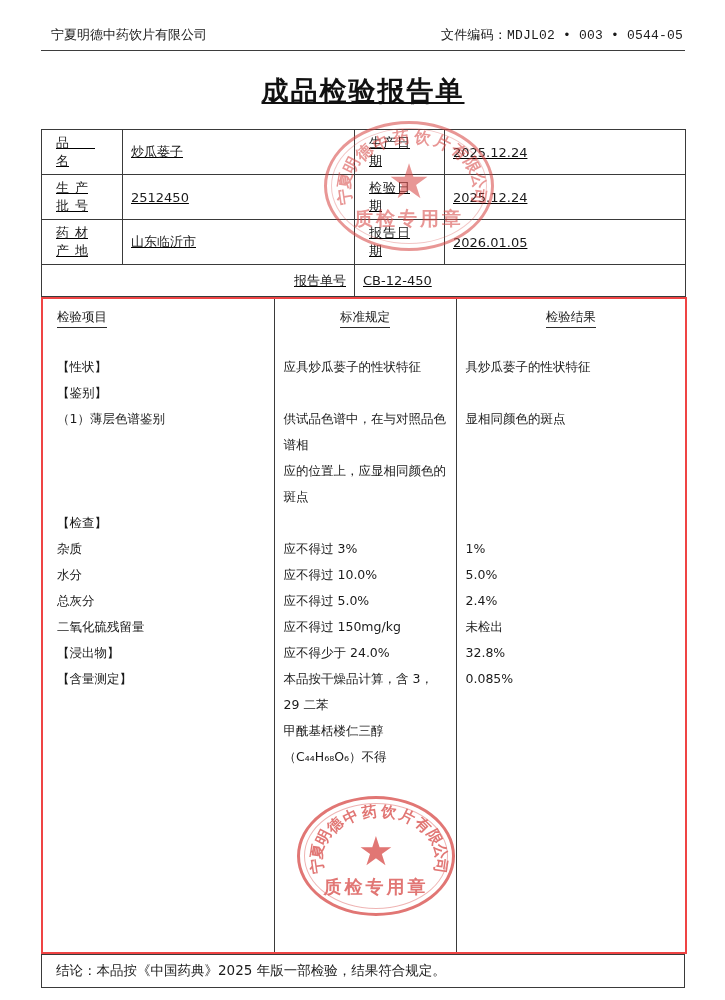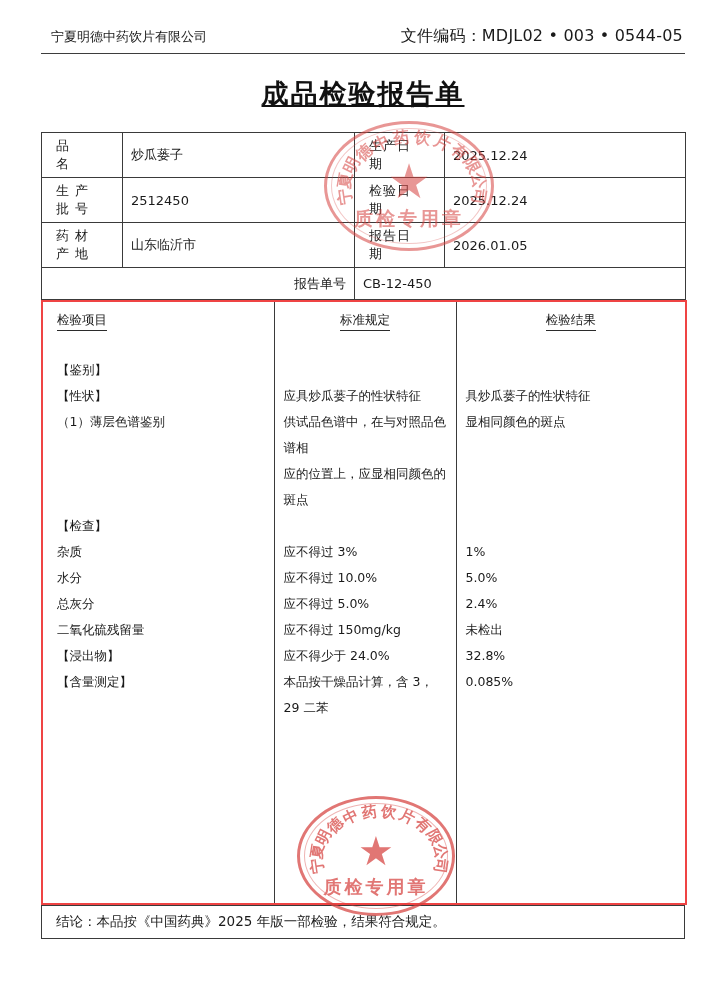--- a/index.html
+++ b/index.html
@@ -28,21 +28,21 @@
 
   
   .hdr {
     display: flex;
     justify-content: space-between;
     align-items: baseline;
     font-size: 13px;
     color: #1a1a1a;
     padding: 8px 2px 6px 10px;
   }
-  .hdr-right { font-size: 16px; letter-spacing: .2px; }
+  .hdr-right { font-size: 13px; letter-spacing: .2px; font-family: Liberation Mono, monospace; }
   .hdr-rule {
     height: 0;
     border-top: 1.6px solid #3d3d3d;
     width: 100%;
   }
 
   
   .title {
     text-align: center;
     font-size: 27px;
@@ -52,20 +52,21 @@
     font-family: "DejaVu Serif", "Liberation Serif", serif;
     font-weight: 700;
     text-decoration: underline;
   }
 
   
   table.grid {
     border-collapse: collapse;
     width: 100%;
     table-layout: fixed;
+    text-decoration: underline;
   }
   table.grid td {
     border: 1px solid #3a3a3a;
     font-size: 13px;
     color: #1a1a1a;
     padding: 4px 8px;
     height: 23px;
     vertical-align: middle;
     background: transparent;
   }
@@ -238,30 +239,30 @@
             <td class="c1"><span class="hdr-cell-text">检验项目</span></td>
             <td class="c2"><span class="hdr-cell-text">标准规定</span></td>
             <td class="c3"><span class="hdr-cell-text">检验结果</span></td>
           </tr>
           <tr class="spacer">
             <td class="c1"></td>
             <td class="c2"></td>
             <td class="c3"></td>
           </tr>
           <tr class="trow">
+            <td class="c1 lh">【性状】</td>
+            <td class="c2 lh">应具炒瓜蒌子的性状特征</td>
+            <td class="c3 lh">具炒瓜蒌子的性状特征</td>
+          </tr>
+          <tr class="trow">
             <td class="c1 lh">【鉴别】</td>
             <td class="c2 lh"></td>
             <td class="c3 lh"></td>
           </tr>
           <tr class="trow">
-            <td class="c1 lh">【性状】</td>
-            <td class="c2 lh">应具炒瓜蒌子的性状特征</td>
-            <td class="c3 lh">具炒瓜蒌子的性状特征</td>
-          </tr>
-          <tr class="trow">
             <td class="c1 lh">（1）薄层色谱鉴别</td>
             <td class="c2 lh">供试品色谱中，在与对照品色谱相</td>
             <td class="c3 lh">显相同颜色的斑点</td>
           </tr>
           <tr class="trow">
             <td class="c1 lh"></td>
             <td class="c2 lh">应的位置上，应显相同颜色的斑点</td>
             <td class="c3 lh"></td>
           </tr>
           <tr class="trow">
@@ -291,20 +292,25 @@
           </tr>
           <tr class="trow">
             <td class="c1 lh">【浸出物】</td>
             <td class="c2 lh">应不得少于 24.0%</td>
             <td class="c3 lh">32.8%</td>
           </tr>
           <tr class="trow">
             <td class="c1 lh">【含量测定】</td>
             <td class="c2 lh">本品按干燥品计算，含 3，29 二苯</td>
             <td class="c3 lh">0.085%</td>
+          </tr>
+          <tr class="trow">
+            <td class="c1 lh"></td>
+            <td class="c2 lh">甲酰基栝楼仁三醇（C₄₄H₆₈O₆）不得</td>
+            <td class="c3 lh"></td>
           </tr>
           <tr class="trow">
             <td class="c1 lh">&nbsp;</td>
             <td class="c2 lh">&nbsp;</td>
             <td class="c3 lh">&nbsp;</td>
           </tr>
           <tr class="trow">
             <td class="c1 lh">&nbsp;</td>
             <td class="c2 lh">&nbsp;</td>
             <td class="c3 lh">&nbsp;</td>

